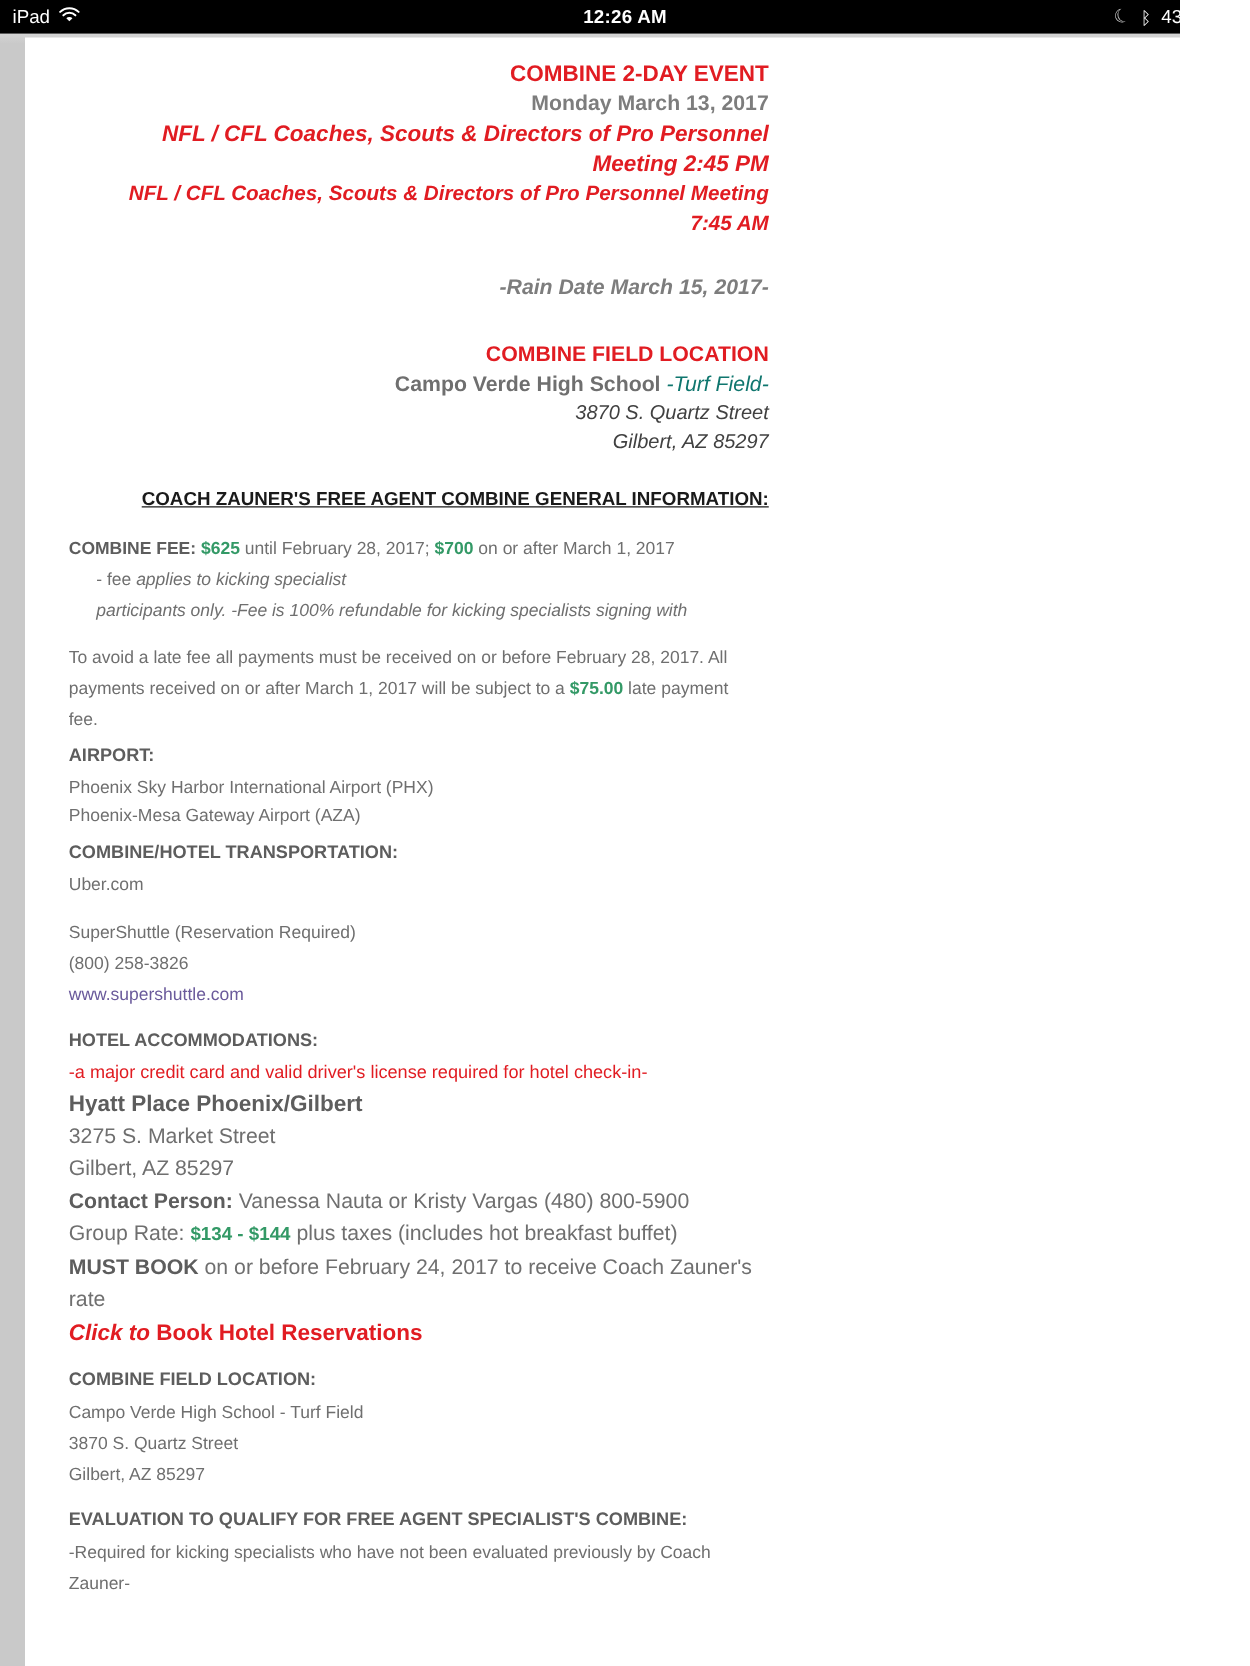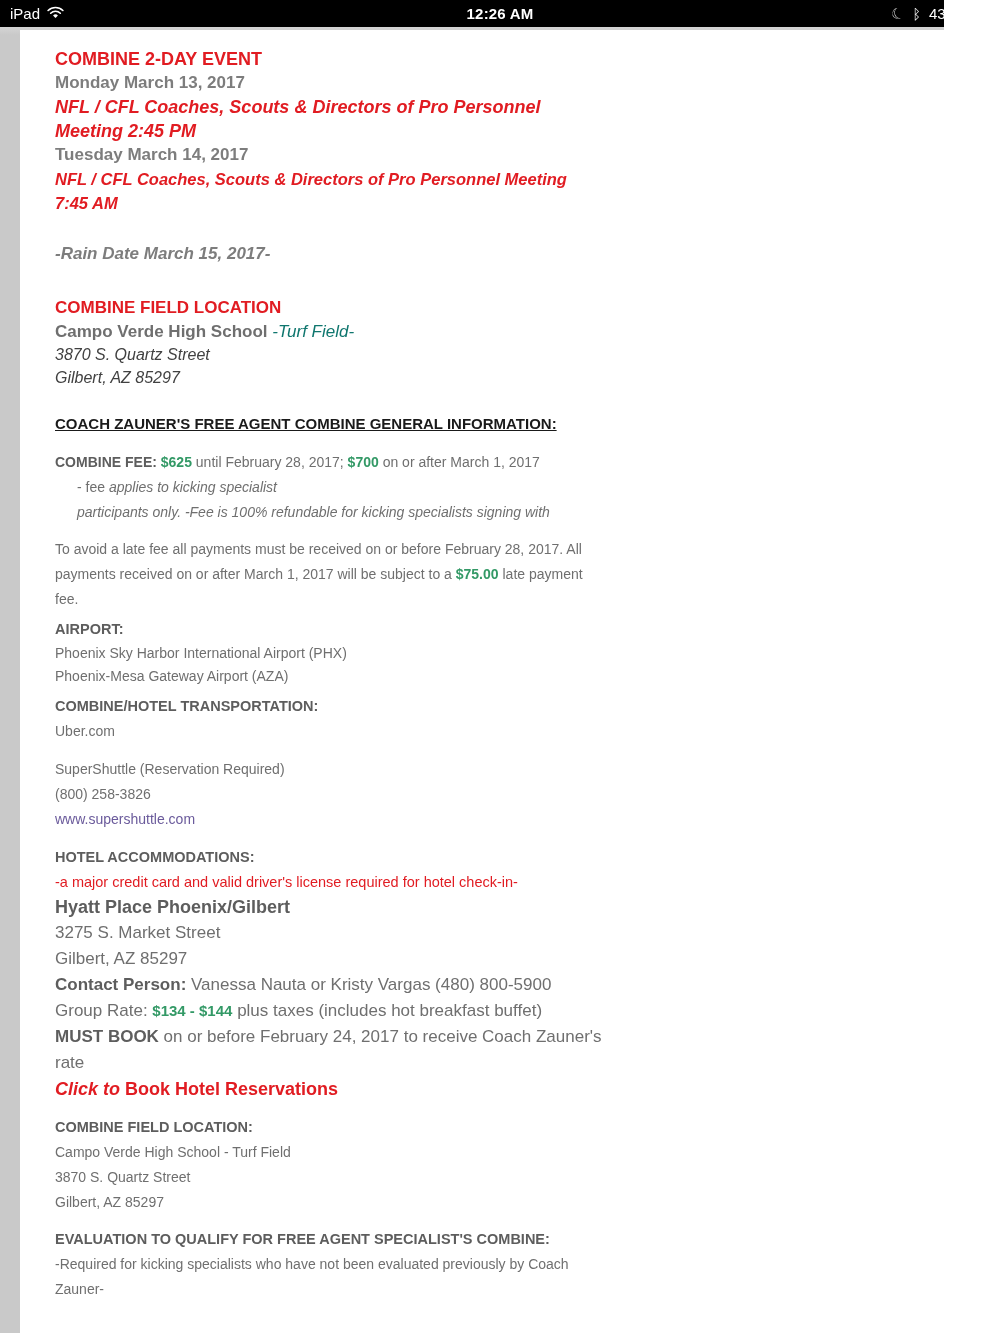--- a/index.html
+++ b/index.html
@@ -52,21 +52,21 @@
     background: #ffffff;
     overflow: hidden;
   }
   .column {
     width: 560px;
     margin-left: 35px;
     padding-top: 17px;
     color: #6f6f6f;
   }
 
-  .center { text-align: left; }
+  .center { text-align: right; }
 
   
   .hdr-line { line-height: 24px; }
   .red-title { color: #e11c22; font-weight: bold; font-size: 18px; }
   .gray-date { color: #7d7d7d; font-weight: bold; font-size: 17px; }
   .red-meeting-lg { color: #e11c22; font-weight: bold; font-style: italic; font-size: 18px; }
   .red-meeting-sm { color: #e11c22; font-weight: bold; font-style: italic; font-size: 16.5px; }
 
   .rain-date { margin-top: 29px; color: #7d7d7d; font-weight: bold; font-style: italic; font-size: 17px; }
 
@@ -139,21 +139,20 @@
 
   <div class="page">
     <div class="card">
       <div class="column">
 
         <div class="center">
           <div class="hdr-line red-title">COMBINE 2-DAY EVENT</div>
           <div class="hdr-line gray-date">Monday March 13, 2017</div>
           <div class="hdr-line red-meeting-lg">NFL / CFL Coaches, Scouts &amp; Directors of Pro Personnel</div>
           <div class="hdr-line red-meeting-lg">Meeting 2:45 PM</div>
-          <div class="hdr-line gray-date">Tuesday March 14, 2017</div>
           <div class="hdr-line red-meeting-sm">NFL / CFL Coaches, Scouts &amp; Directors of Pro Personnel Meeting</div>
           <div class="hdr-line red-meeting-sm">7:45 AM</div>
         </div>
 
         <div class="center rain-date">-Rain Date March 15, 2017-</div>
 
         <div class="center">
           <div class="loc-heading">COMBINE FIELD LOCATION</div>
           <div class="school-line"><span class="school-bold">Campo Verde High School</span><span class="school-italic"> -Turf Field-</span></div>
           <div class="addr-line">3870 S. Quartz Street</div>

